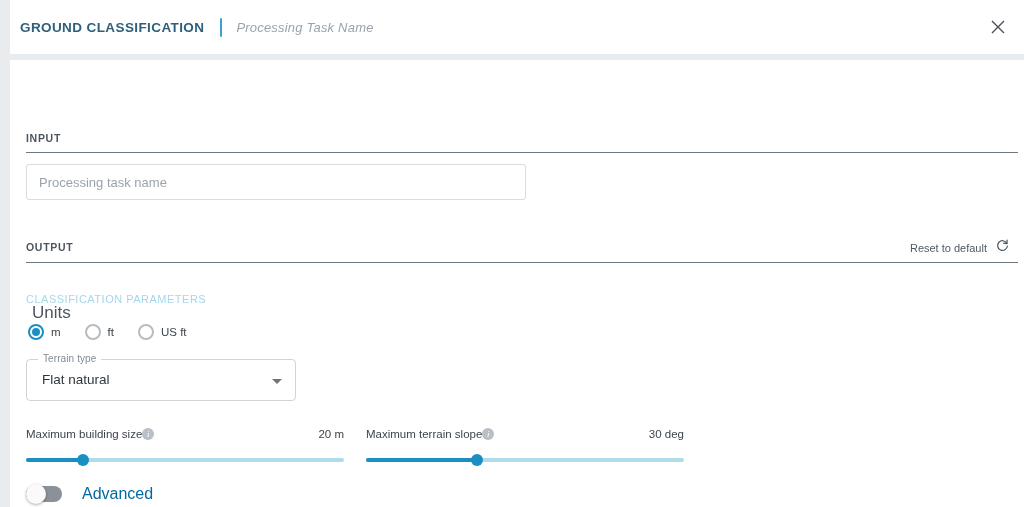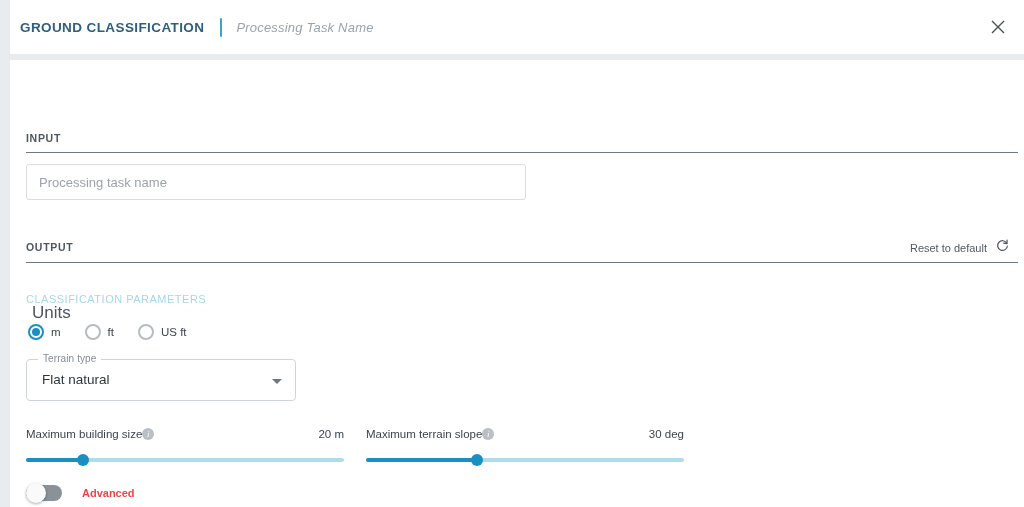--- a/index.html
+++ b/index.html
@@ -272,23 +272,22 @@
   .toggle-knob {
     position: absolute;
     left: 0; top: -2px;
     width: 20px; height: 20px;
     border-radius: 50%;
     background: #fafafa;
     box-shadow: 0 1px 3px rgba(0,0,0,.32);
   }
   .advanced-text {
     margin-left: 20px;
-    font-size: 11px;
-    color: #ef4444;
-    font-weight: bold;
+    font-size: 16px;
+    color: #0369a1;
   }
 </style>
 </head>
 <body>
 
 <div class="app">
 
   <div class="left-gutter"></div>
 
   <div class="header-card">

